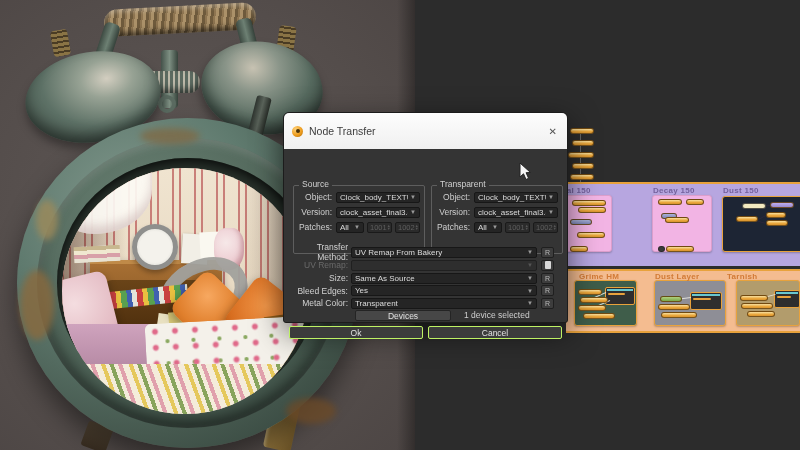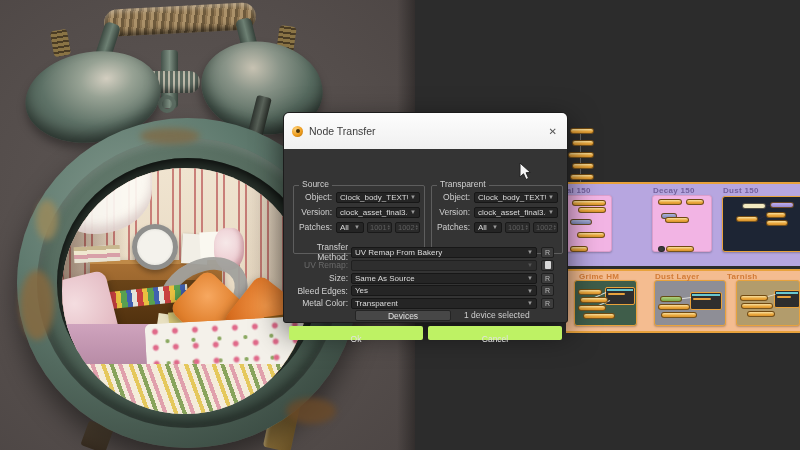--- a/index.html
+++ b/index.html
@@ -140,21 +140,21 @@
     display:flex;align-items:center;justify-content:center;color:#b8b8b8;font-size:7px;}
   .sbtn .page{width:6px;height:8px;background:#d8d8d8;border-radius:1px;}
   .mrow.dis .lab{color:#6a6a6a;}
   .mrow.dis .combo{background:#2e2e2e;border-color:#202020;}
   .mrow.dis .combo .arr{color:#555;}
   .devrow{position:absolute;left:8px;right:5px;top:175px;height:12px;display:flex;align-items:center;}
   .devbtn{position:absolute;left:63px;width:96px;height:11px;background:#474747;border:1px solid #242424;border-radius:2px;
     text-align:center;line-height:10px;color:#e0e0e0;}
   .devstat{position:absolute;left:172px;color:#cfcfcf;}
   .btnrow{position:absolute;left:5px;right:5px;top:192px;height:13px;display:flex;gap:5px;}
-  .dlgbtn{flex:1;background:#3c3c3c;border:7px solid #bef264;border-radius:2px;text-align:center;
+  .dlgbtn{flex:1;background:#3c3c3c;border:1px solid #bef264;border-radius:2px;text-align:center;
     line-height:12px;color:#e2e2e2;font-size:8.5px;}
 
   .cursor{position:absolute;left:519px;top:162px;z-index:30;}
 </style>
 </head>
 <body>
 
 <div class="app">
 
   <div class="viewport">

